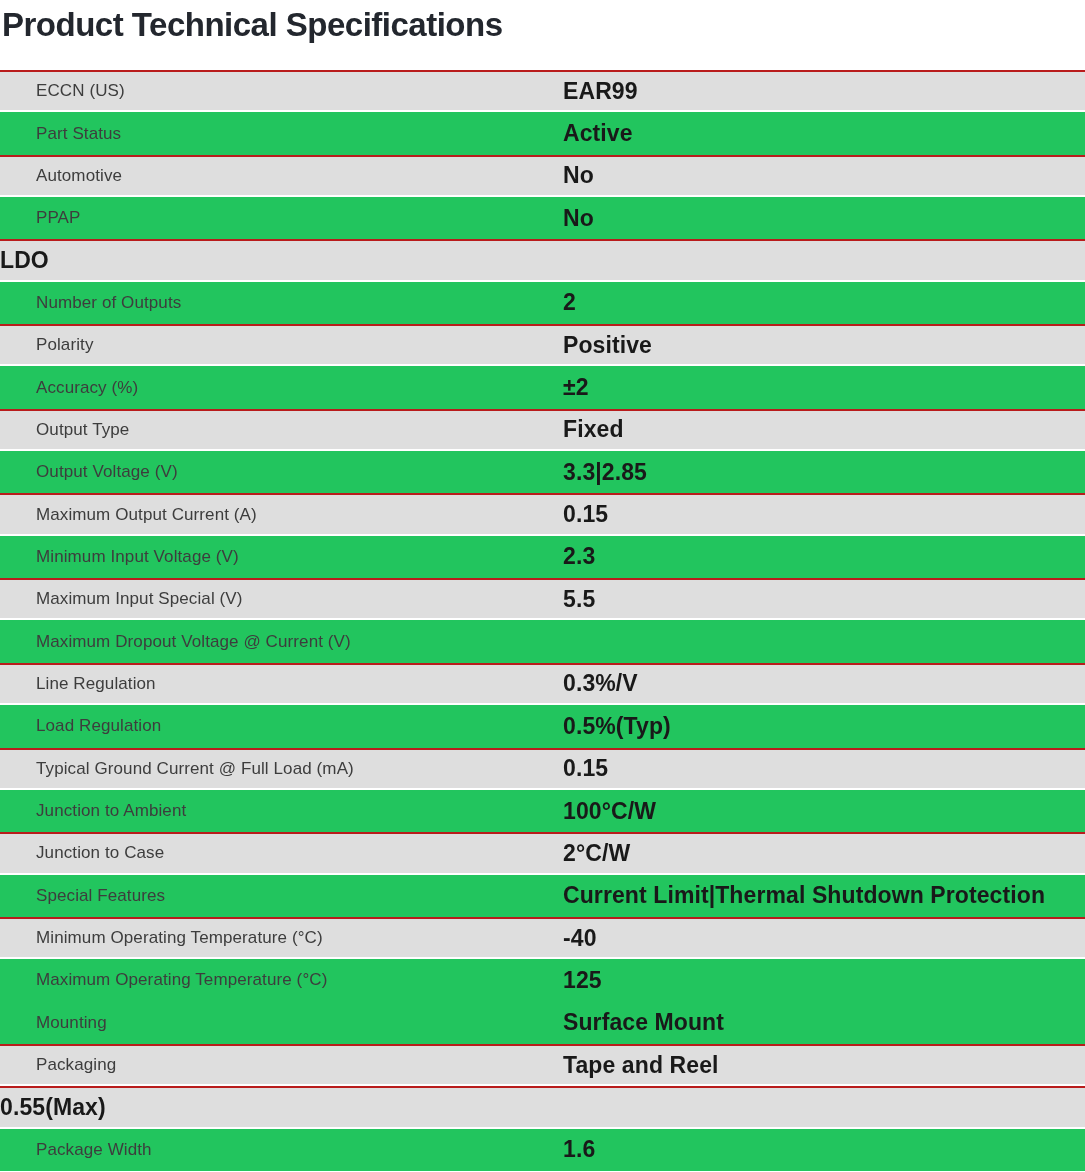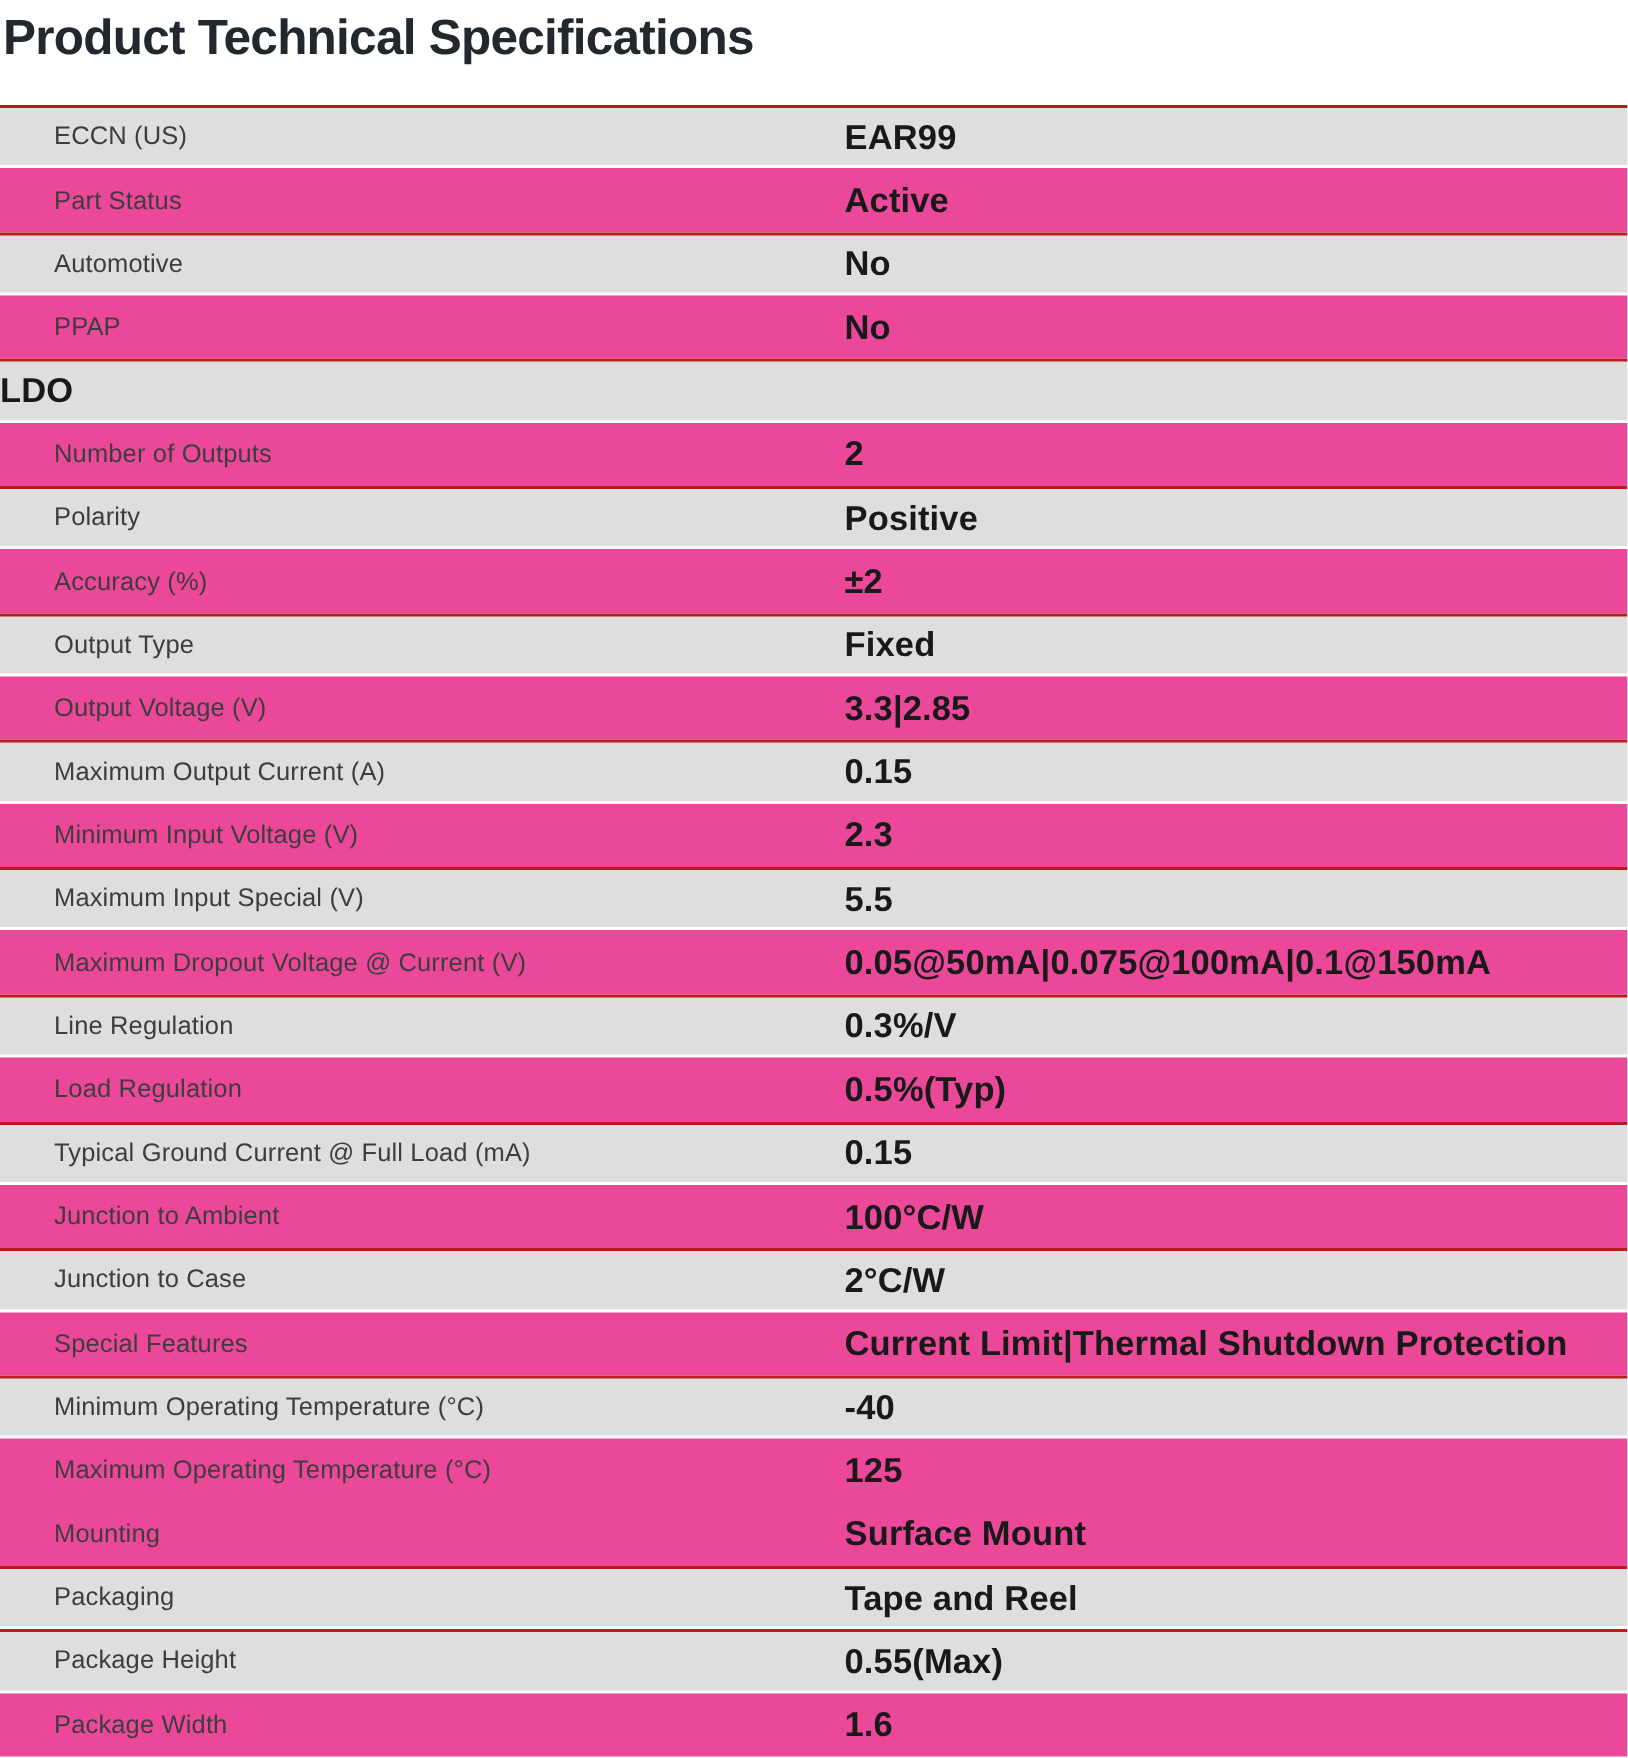--- a/index.html
+++ b/index.html
@@ -33,21 +33,21 @@
     top: 70px;
     width: 1085px;
   }
   .spec-row {
     position: relative;
     width: 1085px;
     height: 42.35px;
     box-sizing: border-box;
     display: flex;
     align-items: center;
-    background: #ec4899;
+    background: #22c55e;
   }
   .spec-row.alt {
     background: #dedede;
     border-top: 2px solid #b91c1c;
     border-bottom: 2px solid #ffffff;
   }
   .spec-label {
     flex: none;
     margin-left: 36px;
     width: 527px;
@@ -132,21 +132,20 @@
     <div class="spec-value">2.3</div>
   </div>
 
   <div class="spec-row alt">
     <div class="spec-label">Maximum Input Special (V)</div>
     <div class="spec-value">5.5</div>
   </div>
 
   <div class="spec-row">
     <div class="spec-label">Maximum Dropout Voltage @ Current (V)</div>
-    <div class="spec-value">0.05@50mA|0.075@100mA|0.1@150mA</div>
   </div>
 
   <div class="spec-row alt">
     <div class="spec-label">Line Regulation</div>
     <div class="spec-value">0.3%/V</div>
   </div>
 
   <div class="spec-row">
     <div class="spec-label">Load Regulation</div>
     <div class="spec-value">0.5%(Typ)</div>
@@ -186,21 +185,20 @@
     <div class="spec-label">Mounting</div>
     <div class="spec-value">Surface Mount</div>
   </div>
 
   <div class="spec-row alt">
     <div class="spec-label">Packaging</div>
     <div class="spec-value">Tape and Reel</div>
   </div>
 
   <div class="spec-row alt">
-    <div class="spec-label">Package Height</div>
     <div class="spec-value">0.55(Max)</div>
   </div>
 
   <div class="spec-row">
     <div class="spec-label">Package Width</div>
     <div class="spec-value">1.6</div>
   </div>
 </div>
 </div>
 

